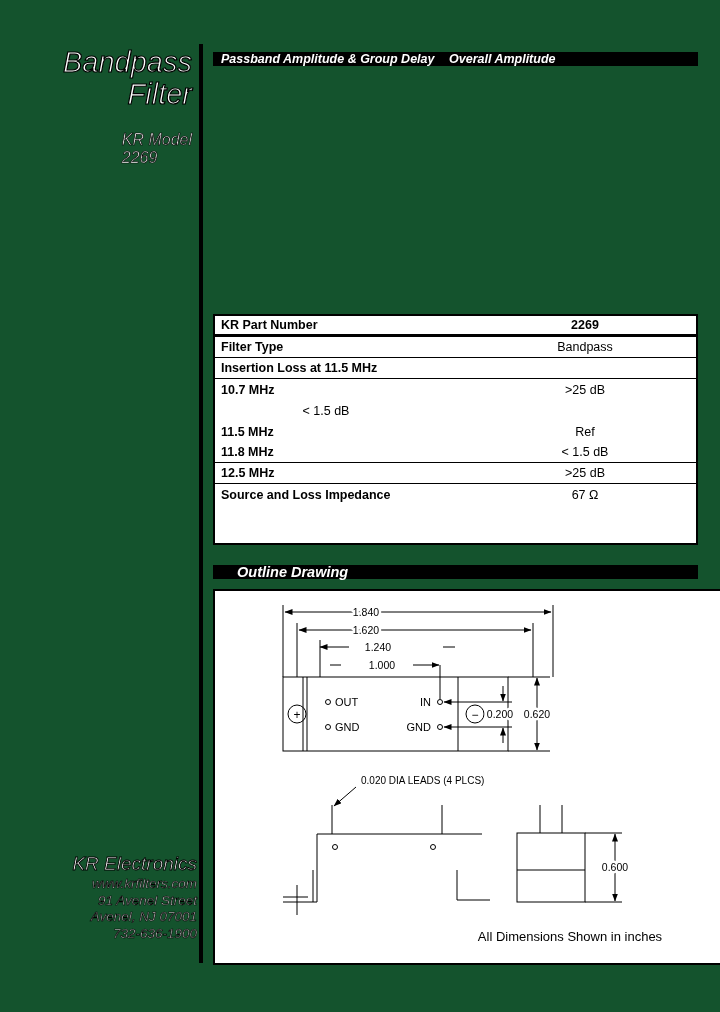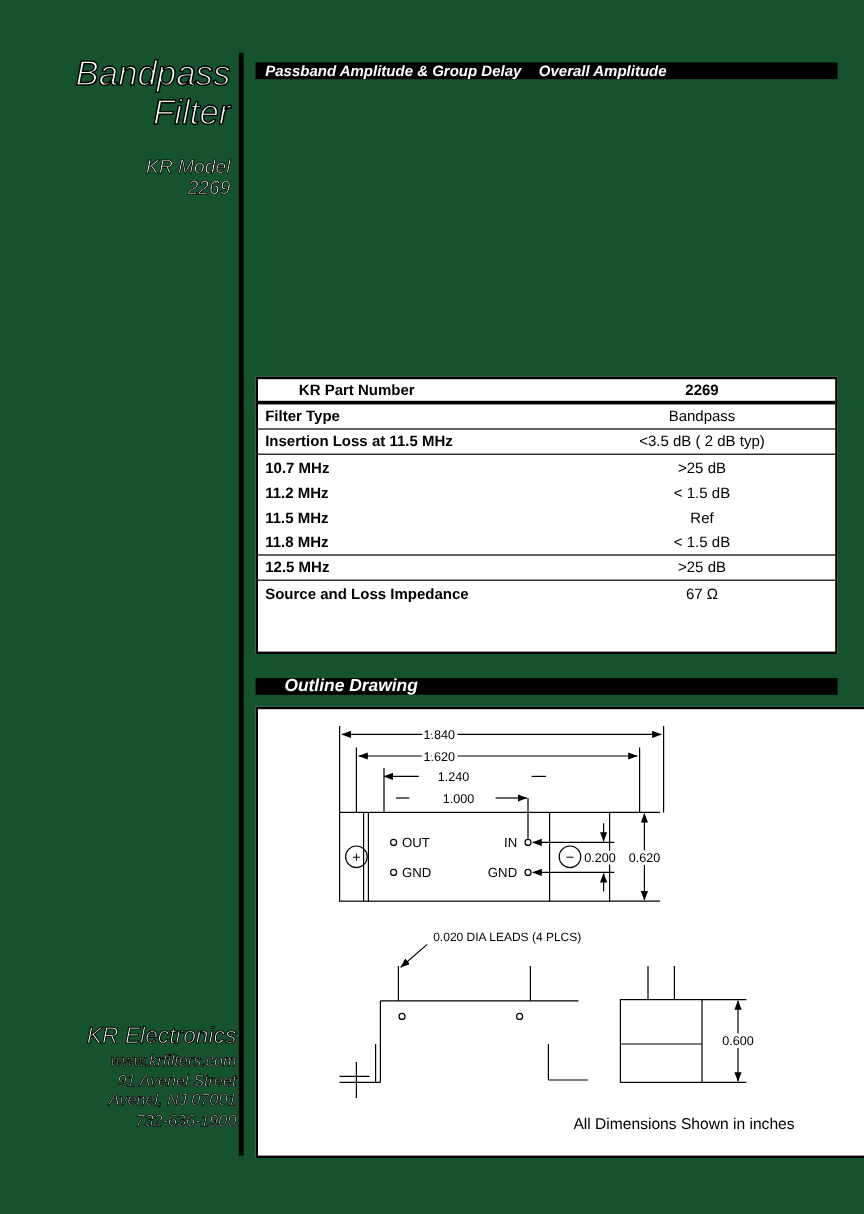--- a/index.html
+++ b/index.html
@@ -3,21 +3,21 @@
 <meta charset="utf-8">
 <style>
   html,body{margin:0;padding:0;background:#fff;}
   .page{position:relative;width:720px;height:1012px;background:#14532d;overflow:hidden;
         font-family:"Liberation Sans", sans-serif;color:#000;}
 
   
   .vrule{position:absolute;left:199px;top:44px;width:4px;height:919px;background:#000;}
   .title-block{position:absolute;top:46px;right:528px;text-align:right;font-style:italic;
                font-size:29px;line-height:32px;white-space:nowrap;}
-  .model-block{position:absolute;top:131px;right:528px;text-align:right;font-style:italic;
+  .model-block{position:absolute;top:131px;right:528px;font-style:italic;
                font-size:16px;line-height:18px;white-space:nowrap;}
   .footer-block{position:absolute;top:852px;right:523px;text-align:right;font-style:italic;
                 white-space:nowrap;}
   .footer-company{font-size:19px;line-height:24px;}
   .footer-line{font-size:13.5px;line-height:16.5px;}
   .hollow-lg,.hollow-md,.hollow-sm{color:#111;}
   @supports ((-webkit-text-stroke:1px #000)){
     .hollow-lg{color:#fff;-webkit-text-stroke:1.2px #000;}
     .hollow-md{color:#fff;-webkit-text-stroke:0.9px #000;}
     .hollow-sm{color:#fff;-webkit-text-stroke:0.7px #000;}
@@ -32,21 +32,21 @@
   .bar-specs{top:290px;font-size:14.5px;padding-left:16px;box-sizing:border-box;margin-top:40px;}
   .bar-outline{top:565px;font-size:14.5px;padding-left:24px;box-sizing:border-box;}
 
   
   .spec-table{position:absolute;left:213px;top:314px;width:485px;height:231px;
               border:2px solid #000;box-sizing:border-box;background:#fff;}
   .spec-row{display:flex;height:21px;align-items:center;box-sizing:border-box;}
   .spec-label{flex:1;padding-left:6px;font-weight:bold;font-size:12.5px;white-space:nowrap;}
   .spec-value{width:222px;text-align:center;font-size:12.5px;white-space:nowrap;}
   .bold-val .spec-value{font-weight:bold;}
-  .bb-thick{border-bottom:3px solid #000;padding-left:28px;}
+  .bb-thick{border-bottom:3px solid #000;}
   .bb-thin{border-bottom:1.5px solid #000;}
 
   
   .drawing-box{position:absolute;left:213px;top:589px;width:583px;height:376px;
                border:2px solid #000;box-sizing:border-box;background:#fff;}
   .drawing-box svg{display:block;width:481px;height:372px;}
   svg line, svg rect, svg circle, svg path.ln{stroke:#000;stroke-width:1;fill:none;}
   svg text{fill:#000;font-family:"Liberation Sans", sans-serif;}
   .halo{paint-order:stroke;stroke:#fff;stroke-width:5px;stroke-linejoin:round;}
   .dim-txt{font-size:10.5px;text-anchor:middle;}
@@ -88,28 +88,26 @@
     <div class="spec-row bb-thick bold-val">
       <div class="spec-label">KR Part Number</div>
       <div class="spec-value">2269</div>
     </div>
     <div class="spec-row bb-thin">
       <div class="spec-label">Filter Type</div>
       <div class="spec-value">Bandpass</div>
     </div>
     <div class="spec-row bb-thin">
       <div class="spec-label">Insertion Loss at 11.5 MHz</div>
-      <div class="spec-value">&lt;3.5 dB ( 2 dB typ)</div>
     </div>
     <div class="spec-row">
       <div class="spec-label">10.7 MHz</div>
       <div class="spec-value">&gt;25 dB</div>
     </div>
     <div class="spec-row">
-      <div class="spec-label">11.2 MHz</div>
       <div class="spec-value">&lt; 1.5 dB</div>
     </div>
     <div class="spec-row">
       <div class="spec-label">11.5 MHz</div>
       <div class="spec-value">Ref</div>
     </div>
     <div class="spec-row bb-thin">
       <div class="spec-label">11.8 MHz</div>
       <div class="spec-value">&lt; 1.5 dB</div>
     </div>

